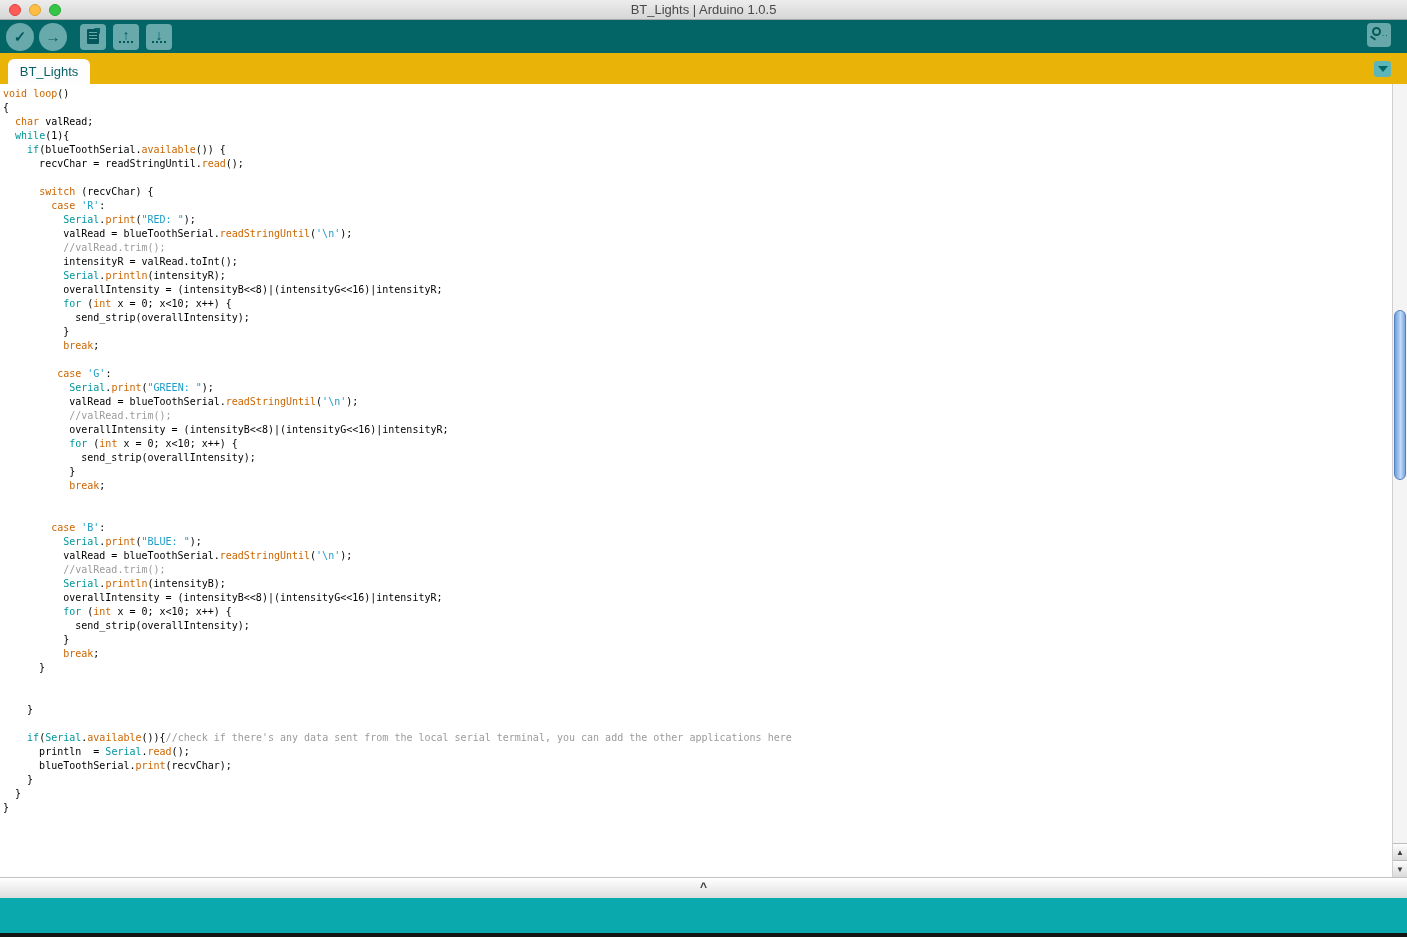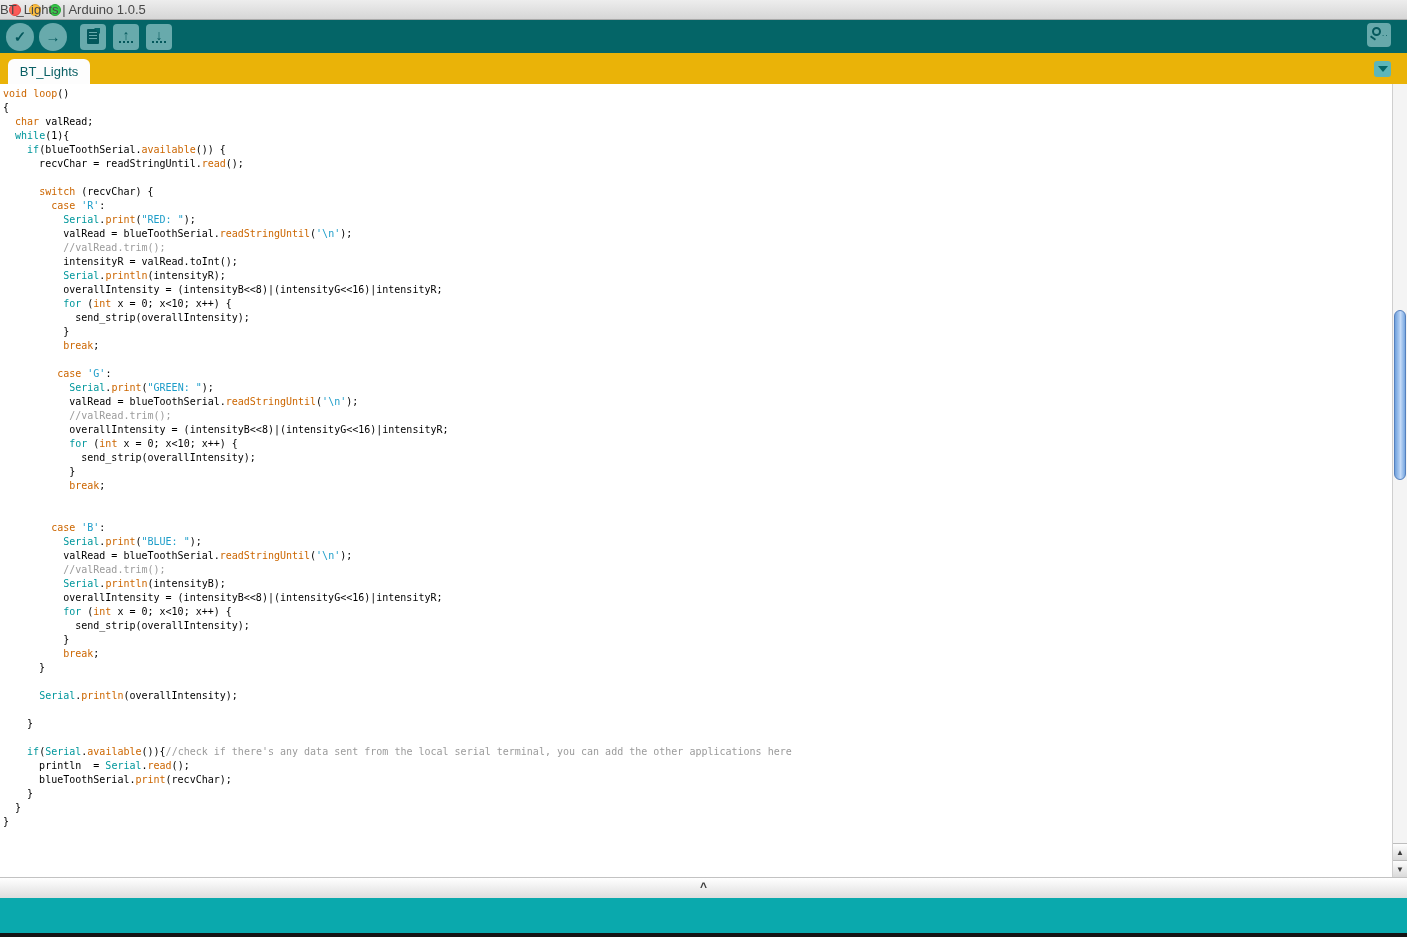--- a/index.html
+++ b/index.html
@@ -5,21 +5,21 @@
   * { margin:0; padding:0; box-sizing:border-box; }
   html,body { width:1407px; height:937px; overflow:hidden; font-family:"Liberation Sans", sans-serif; background:#fff; }
 
   
   .titlebar { height:20px; background:linear-gradient(#ededed,#d6d6d6); border-bottom:1px solid #a9a9a9; display:flex; align-items:center; position:relative; }
   .traffic { display:flex; gap:8px; margin-left:9px; }
   .light { width:12px; height:12px; border-radius:50%; }
   .light.red { background:#fc5b57; border:1px solid #e2443f; }
   .light.yellow { background:#fdbe41; border:1px solid #e0a32e; }
   .light.green { background:#35c648; border:1px solid #24a834; }
-  .wintitle { position:absolute; left:0; right:0; text-align:left; font-size:13px; color:#494949; }
+  .wintitle { position:absolute; left:0; right:0; text-align:center; font-size:13px; color:#494949; }
 
   
   .toolbar { height:33px; background:#046567; display:flex; align-items:center; padding-left:6px; position:relative; }
   .tbtn { background:#68aaac; color:#04585c; display:flex; align-items:center; justify-content:center; cursor:pointer; }
   .tbtn.circle { width:28px; height:28px; border-radius:50%; margin-right:5px; font-size:15px; font-weight:bold; }
   .tbtn.square { width:26px; height:26px; border-radius:4px; margin-right:7px; font-size:14px; font-weight:bold; }
   .tbtn.newdoc { margin-left:8px; }
   .docicon { width:12px; height:15px; background:#04585c; border-radius:1px; position:relative; }
   .docicon::before { content:""; position:absolute; left:2px; top:3px; width:8px; height:9px;
       background:repeating-linear-gradient(#68aaac 0 1px, transparent 1px 3px); }
@@ -149,21 +149,20 @@
       <div class="code-line"><span class="tk-p">          valRead = blueToothSerial.</span><span class="tk-o">readStringUntil</span><span class="tk-p">(</span><span class="tk-s">'\n'</span><span class="tk-p">);</span></div>
       <div class="code-line"><span class="tk-c">          //valRead.trim();</span></div>
       <div class="code-line"><span class="tk-p">          </span><span class="tk-k">Serial</span><span class="tk-p">.</span><span class="tk-o">println</span><span class="tk-p">(intensityB);</span></div>
       <div class="code-line"><span class="tk-p">          overallIntensity = (intensityB&lt;&lt;8)|(intensityG&lt;&lt;16)|intensityR;</span></div>
       <div class="code-line"><span class="tk-p">          </span><span class="tk-k">for</span><span class="tk-p"> (</span><span class="tk-o">int</span><span class="tk-p"> x = 0; x&lt;10; x++) {</span></div>
       <div class="code-line"><span class="tk-p">            send_strip(overallIntensity);</span></div>
       <div class="code-line"><span class="tk-p">          }</span></div>
       <div class="code-line"><span class="tk-p">          </span><span class="tk-o">break</span><span class="tk-p">;</span></div>
       <div class="code-line"><span class="tk-p">      }</span></div>
       <div class="code-line">&nbsp;</div>
-      <div class="code-line"><span class="tk-p">      </span><span class="tk-k">Serial</span><span class="tk-p">.</span><span class="tk-o">println</span><span class="tk-p">(overallIntensity);</span></div>
       <div class="code-line">&nbsp;</div>
       <div class="code-line"><span class="tk-p">    }</span></div>
       <div class="code-line">&nbsp;</div>
       <div class="code-line"><span class="tk-p">    </span><span class="tk-k">if</span><span class="tk-p">(</span><span class="tk-k">Serial</span><span class="tk-p">.</span><span class="tk-o">available</span><span class="tk-p">()){</span><span class="tk-c">//check if there's any data sent from the local serial terminal, you can add the other applications here</span></div>
       <div class="code-line"><span class="tk-p">      println  = </span><span class="tk-k">Serial</span><span class="tk-p">.</span><span class="tk-o">read</span><span class="tk-p">();</span></div>
       <div class="code-line"><span class="tk-p">      blueToothSerial.</span><span class="tk-o">print</span><span class="tk-p">(recvChar);</span></div>
       <div class="code-line"><span class="tk-p">    }</span></div>
       <div class="code-line"><span class="tk-p">  }</span></div>
       <div class="code-line"><span class="tk-p">}</span></div>
     </div>

